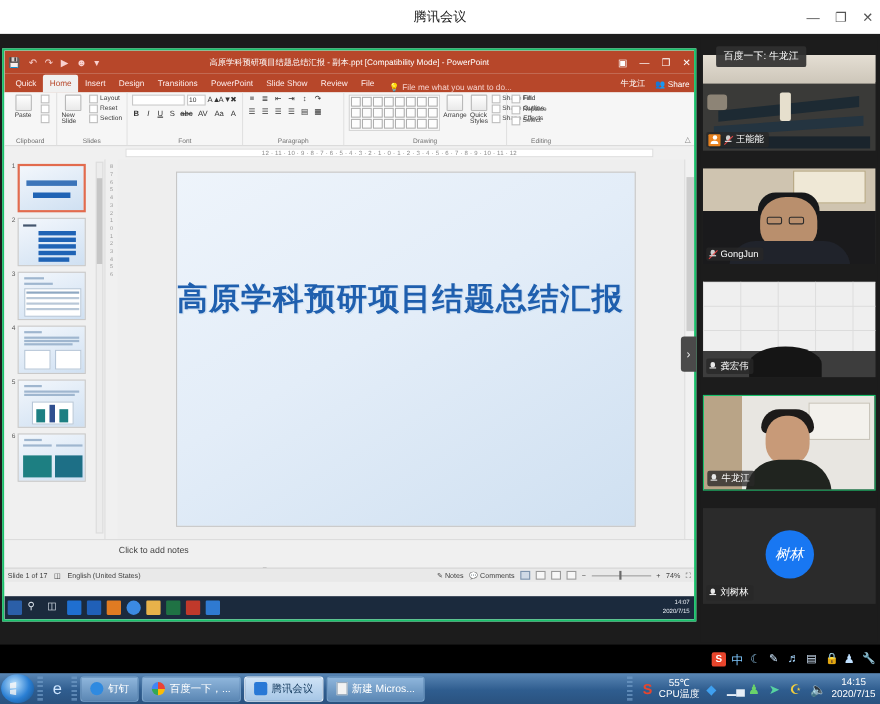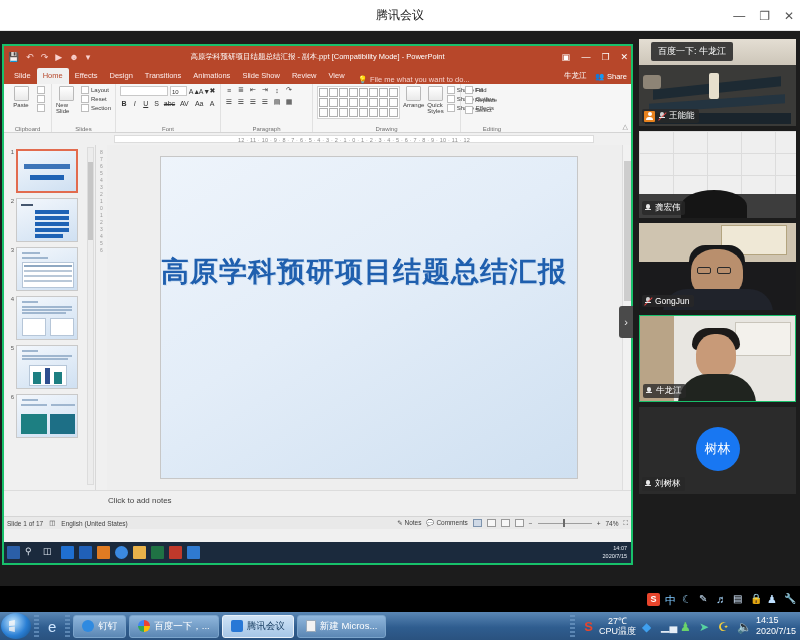--- a/index.html
+++ b/index.html
@@ -173,38 +173,38 @@
   .inner-clock { position: absolute; right: 4px; top: 2px; text-align: right; font-size: 5.5px; color: #e9eef5; line-height: 8px; }
 
   
   .vstrip { position: absolute; left: 637px; top: 34px; width: 161px; height: 550px; background: #1c1c1c; }
   .speaking {
     position: absolute; left: 14px; top: 8px; padding: 3px 7px;
     background: rgba(48,48,48,.92); color: #fff; font-size: 9px; border-radius: 2px;
     z-index: 5; white-space: nowrap;
   }
   .tile {
-    position: relative; width: 157px; height: 87px; margin: 5px 0 4px 2px;
+    position: relative; width: 157px; height: 87px; margin: 16px 0 4px 2px;
     background: #2a2a2a; overflow: hidden;
   }
   .tile.active { border: 1.5px solid #18c06a; }
   .tile .label {
     position: absolute; left: 3px; bottom: 3px; display: flex; align-items: center; gap: 3px;
     background: rgba(40,40,40,.78); padding: 1px 4px 1px 2px; border-radius: 2px;
     color: #fff; font-size: 8.5px; white-space: nowrap;
   }
   .mic { width: 8px; height: 9px; position: relative; display: inline-block; }
   .mic:before { content: ""; position: absolute; left: 2px; top: 0; width: 4px; height: 5px; background: #e8e8e8; border-radius: 2px; }
   .mic:after { content: ""; position: absolute; left: 1px; top: 5px; width: 6px; height: 1.2px; background: #e8e8e8; box-shadow: 0 2px 0 -0.6px #e8e8e8; }
   .mic.muted:before { background: #cfcfcf; }
   .mic.muted .slash { position: absolute; left: -1px; top: 4px; width: 11px; height: 1.3px; background: #e04545; transform: rotate(-45deg); }
   .host-badge { width: 11px; height: 11px; background: #e8821e; border-radius: 1px; position: relative; }
   .host-badge:before { content: ""; position: absolute; left: 3.5px; top: 1.5px; width: 4px; height: 4px; border-radius: 50%; background: #fff; }
   .host-badge:after { content: ""; position: absolute; left: 2px; top: 6px; width: 7px; height: 3.5px; border-radius: 3px 3px 0 0; background: #fff; }
-  .tile .bg { position: absolute; inset: 0; }
+  .tile .bg { position: absolute; inset: 0; font-style: italic; }
   
   .bg-room { background: linear-gradient(#d9d3c9 0 28%, #3a3a38 28% 100%); }
   .bg-room .tbl { position: absolute; background: #1d2a33; }
   .bg-room .wall { position: absolute; left: 0; top: 0; width: 100%; height: 30%; background: linear-gradient(#e4ded3,#cdc6b9); }
   
   .bg-man { background: linear-gradient(#cfc4b0 0 45%, #1a1a1c 45% 100%); }
   .bg-man .head { position: absolute; left: 52px; top: 26px; width: 52px; height: 48px; border-radius: 45% 45% 40% 40%; background: #b98f6d; }
   .bg-man .hair { position: absolute; left: 50px; top: 22px; width: 56px; height: 20px; border-radius: 26px 26px 6px 6px; background: #17181a; }
   .bg-man .suit { position: absolute; left: 24px; top: 66px; width: 110px; height: 24px; background: #20232b; border-radius: 40px 40px 0 0; }
   .bg-man .frame { position: absolute; left: 82px; top: 2px; width: 66px; height: 30px; background: #efe8d6; border: 1px solid #b3a47f; }
@@ -266,21 +266,21 @@
     padding: 0 8px; margin-right: 3px;
     border: 1px solid #7ba4cb; border-radius: 3px;
     background: linear-gradient(#8fb6dc,#5b87b4);
     color: #fff; font-size: 9.5px; white-space: nowrap; max-width: 102px; overflow: hidden;
   }
   .tb-btn.active { background: linear-gradient(#cfe3f6,#a6c6e6); color: #143a5e; border-color: #e8f1fa; }
   .tray {
     position: absolute; right: 0; top: 612px; height: 28px; display: flex; align-items: center; gap: 6px; padding-right: 4px;
   }
   .cpu { color: #fff; font-size: 9px; line-height: 10px; text-align: center; }
-  .clock { color: #fff; font-size: 9px; line-height: 11px; text-align: left; }
+  .clock { color: #fff; font-size: 9px; line-height: 11px; text-align: center; }
   .trayico { width: 13px; height: 13px; }
 </style>
 </head>
 <body>
 
 <div id="app">
 
   <div class="tm-titlebar">
     <div class="tm-title">腾讯会议</div>
     <div class="tm-winbtns">
@@ -307,29 +307,29 @@
         <div class="ppt-doc-title">高原学科预研项目结题总结汇报 - 副本.ppt [Compatibility Mode] - PowerPoint</div>
         <div class="ppt-win-ctl">
           <span>▣</span>
           <span>—</span>
           <span>❐</span>
           <span>✕</span>
         </div>
       </div>
 
       <div class="ribbon-tabs">
-        <div class="tab">Slide</div>
+        <div class="tab">Quick</div>
         <div class="tab active">Home</div>
-        <div class="tab">Effects</div>
+        <div class="tab">Insert</div>
         <div class="tab">Design</div>
         <div class="tab">Transitions</div>
-        <div class="tab">Animations</div>
+        <div class="tab">PowerPoint</div>
         <div class="tab">Slide Show</div>
         <div class="tab">Review</div>
-        <div class="tab">View</div>
+        <div class="tab">File</div>
         <div class="tellme">
           <span>💡</span>
           <span>File me what you want to do...</span>
         </div>
         <div class="tb-right">
           <span>牛龙江</span>
           <span>👥 <span>Share</span></span>
         </div>
       </div>
 
@@ -659,44 +659,44 @@
       <div class="label">
         <span class="host-badge"></span>
         <span class="mic muted">
             <span class="slash"></span>
           </span>
         <span>王能能</span>
       </div>
     </div>
 
     <div class="tile">
-      <div class="bg bg-ceil">
-        <div class="grid"></div>
-        <div class="head"></div>
-      </div>
-      <div class="label">
-        <span class="mic"></span>
-        <span>龚宏伟</span>
-      </div>
-    </div>
-
-    <div class="tile">
       <div class="bg bg-man">
         <div class="frame"></div>
         <div class="hair"></div>
         <div class="head"></div>
         <div class="glass" style="left:58px"></div>
         <div class="glass" style="left:78px"></div>
         <div class="suit"></div>
       </div>
       <div class="label">
         <span class="mic muted">
             <span class="slash"></span>
           </span>
         <span>GongJun</span>
+      </div>
+    </div>
+
+    <div class="tile">
+      <div class="bg bg-ceil">
+        <div class="grid"></div>
+        <div class="head"></div>
+      </div>
+      <div class="label">
+        <span class="mic"></span>
+        <span>龚宏伟</span>
       </div>
     </div>
 
     <div class="tile active">
       <div class="bg bg-woman">
         <div class="cab"></div>
         <div class="hair2"></div>
         <div class="head2"></div>
         <div class="body2"></div>
       </div>
@@ -752,21 +752,21 @@
     <div class="tb-btn">
       <span style="display:inline-block;width:10px;height:12px;background:#f2f2f2;border:1px solid #9ab"></span>
       <span>新建 Micros...</span>
     </div>
   </div>
 
   <div class="tray">
     <span class="tb-sep"></span>
     <span style="color:#e8452c;font-size:13px;font-weight:bold">S</span>
     <span class="cpu">
-      <span>27℃</span><br>
+      <span>55℃</span><br>
       <span>CPU温度</span>
     </span>
     <span class="trayico" style="color:#3fa0ef;font-size:12px">◆</span>
     <span class="trayico" style="color:#e6eef7;font-size:11px">▁▄</span>
     <span class="trayico" style="color:#6ad36a;font-size:12px">♟</span>
     <span class="trayico" style="color:#57d3a0;font-size:12px">➤</span>
     <span class="trayico" style="color:#f4cf3c;font-size:12px">☪</span>
     <span class="trayico" style="color:#e8f1fa;font-size:12px">🔈</span>
     <span class="clock">
       <span>14:15</span><br>

